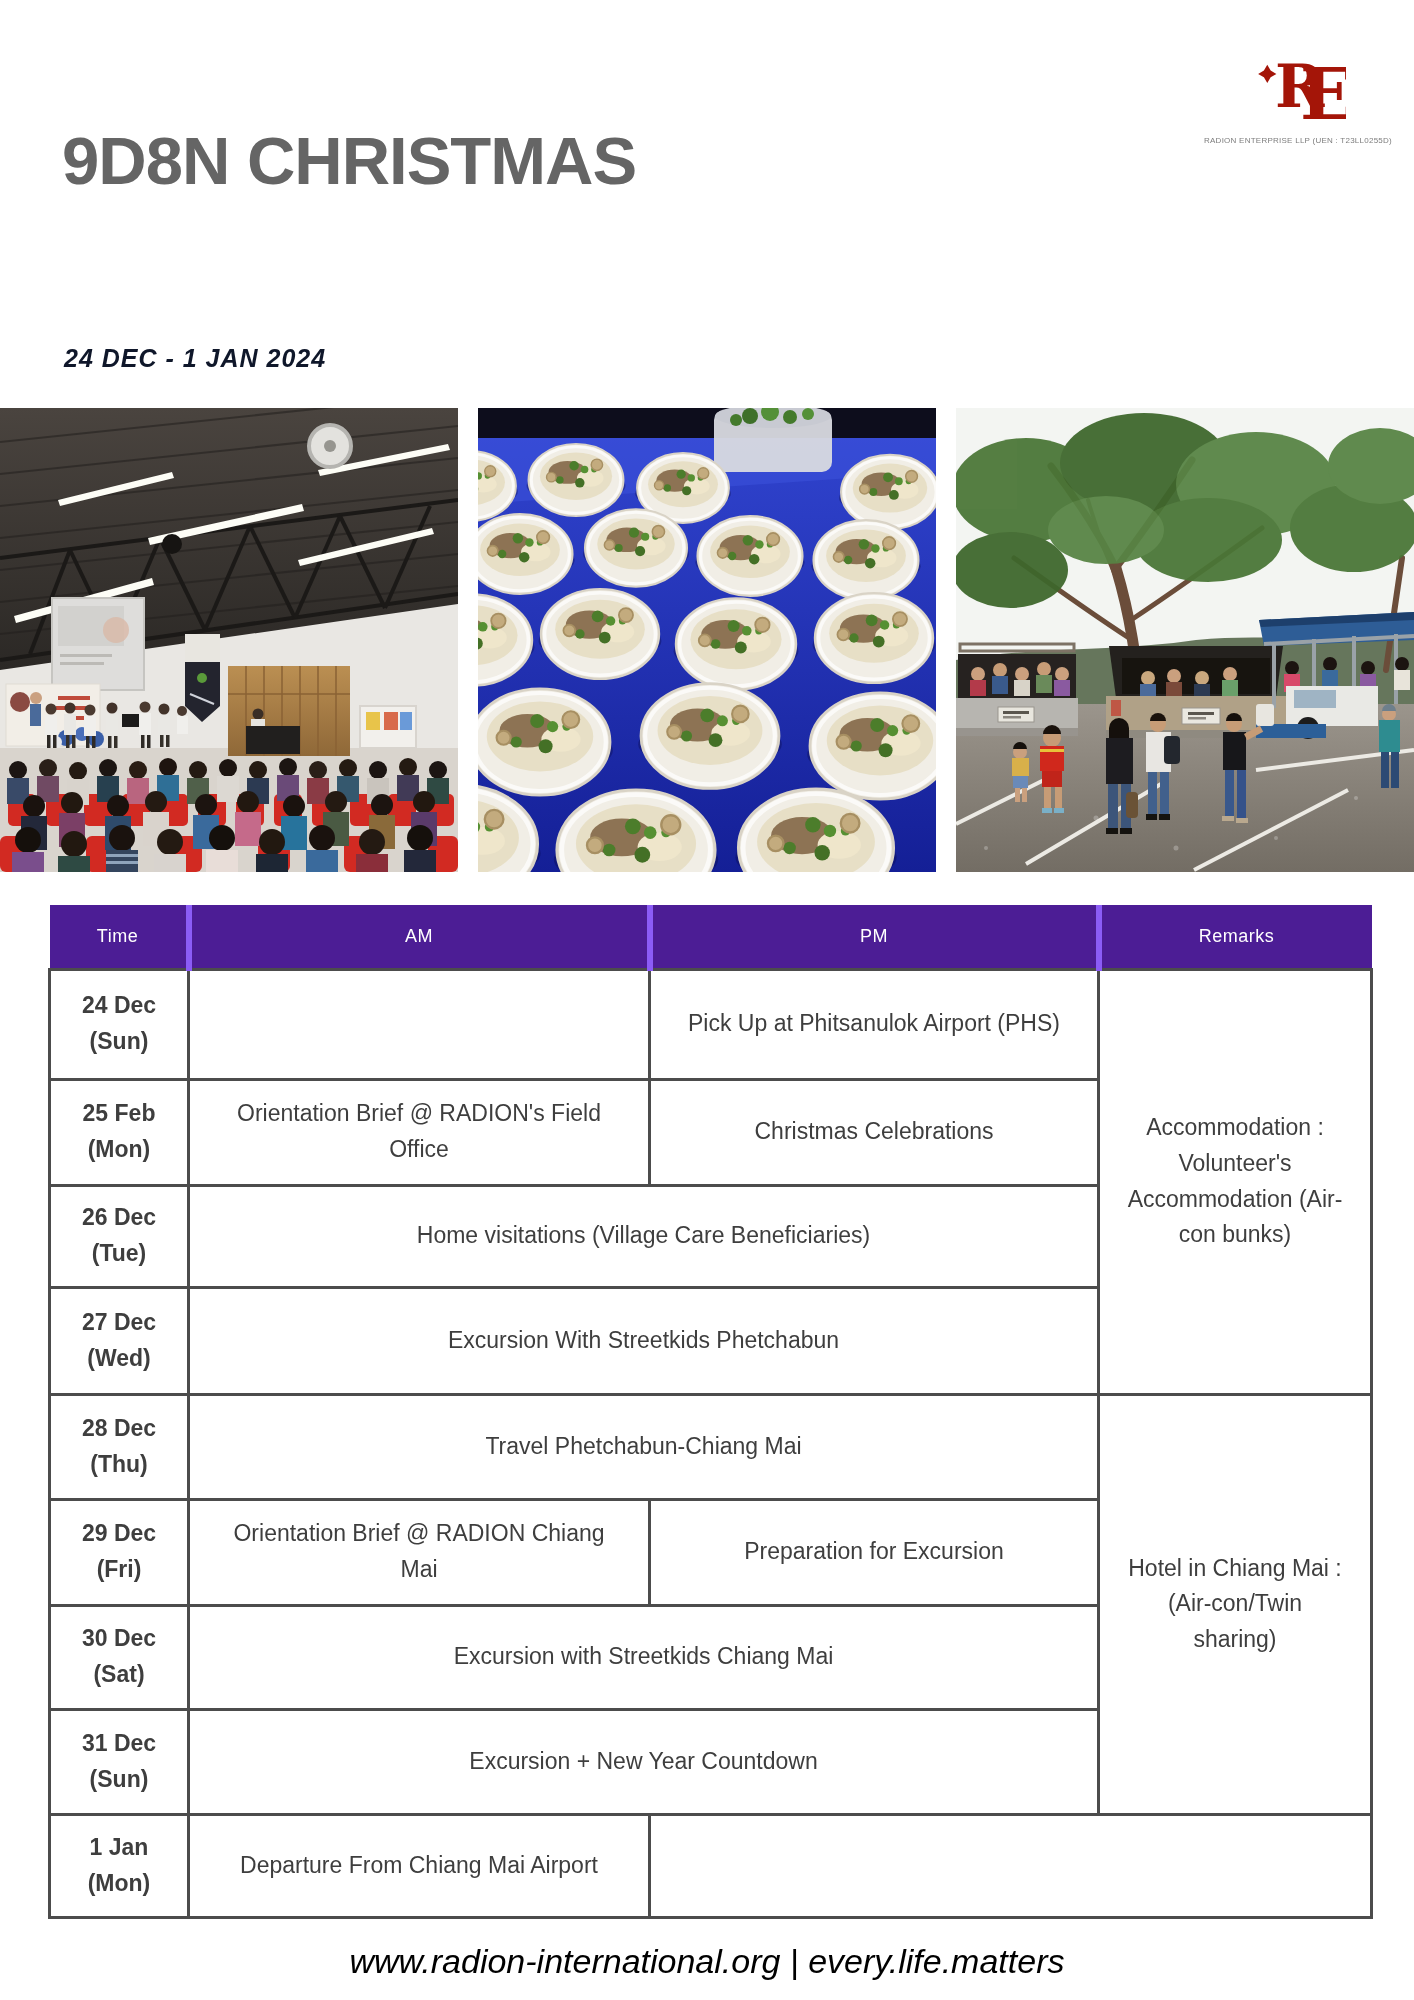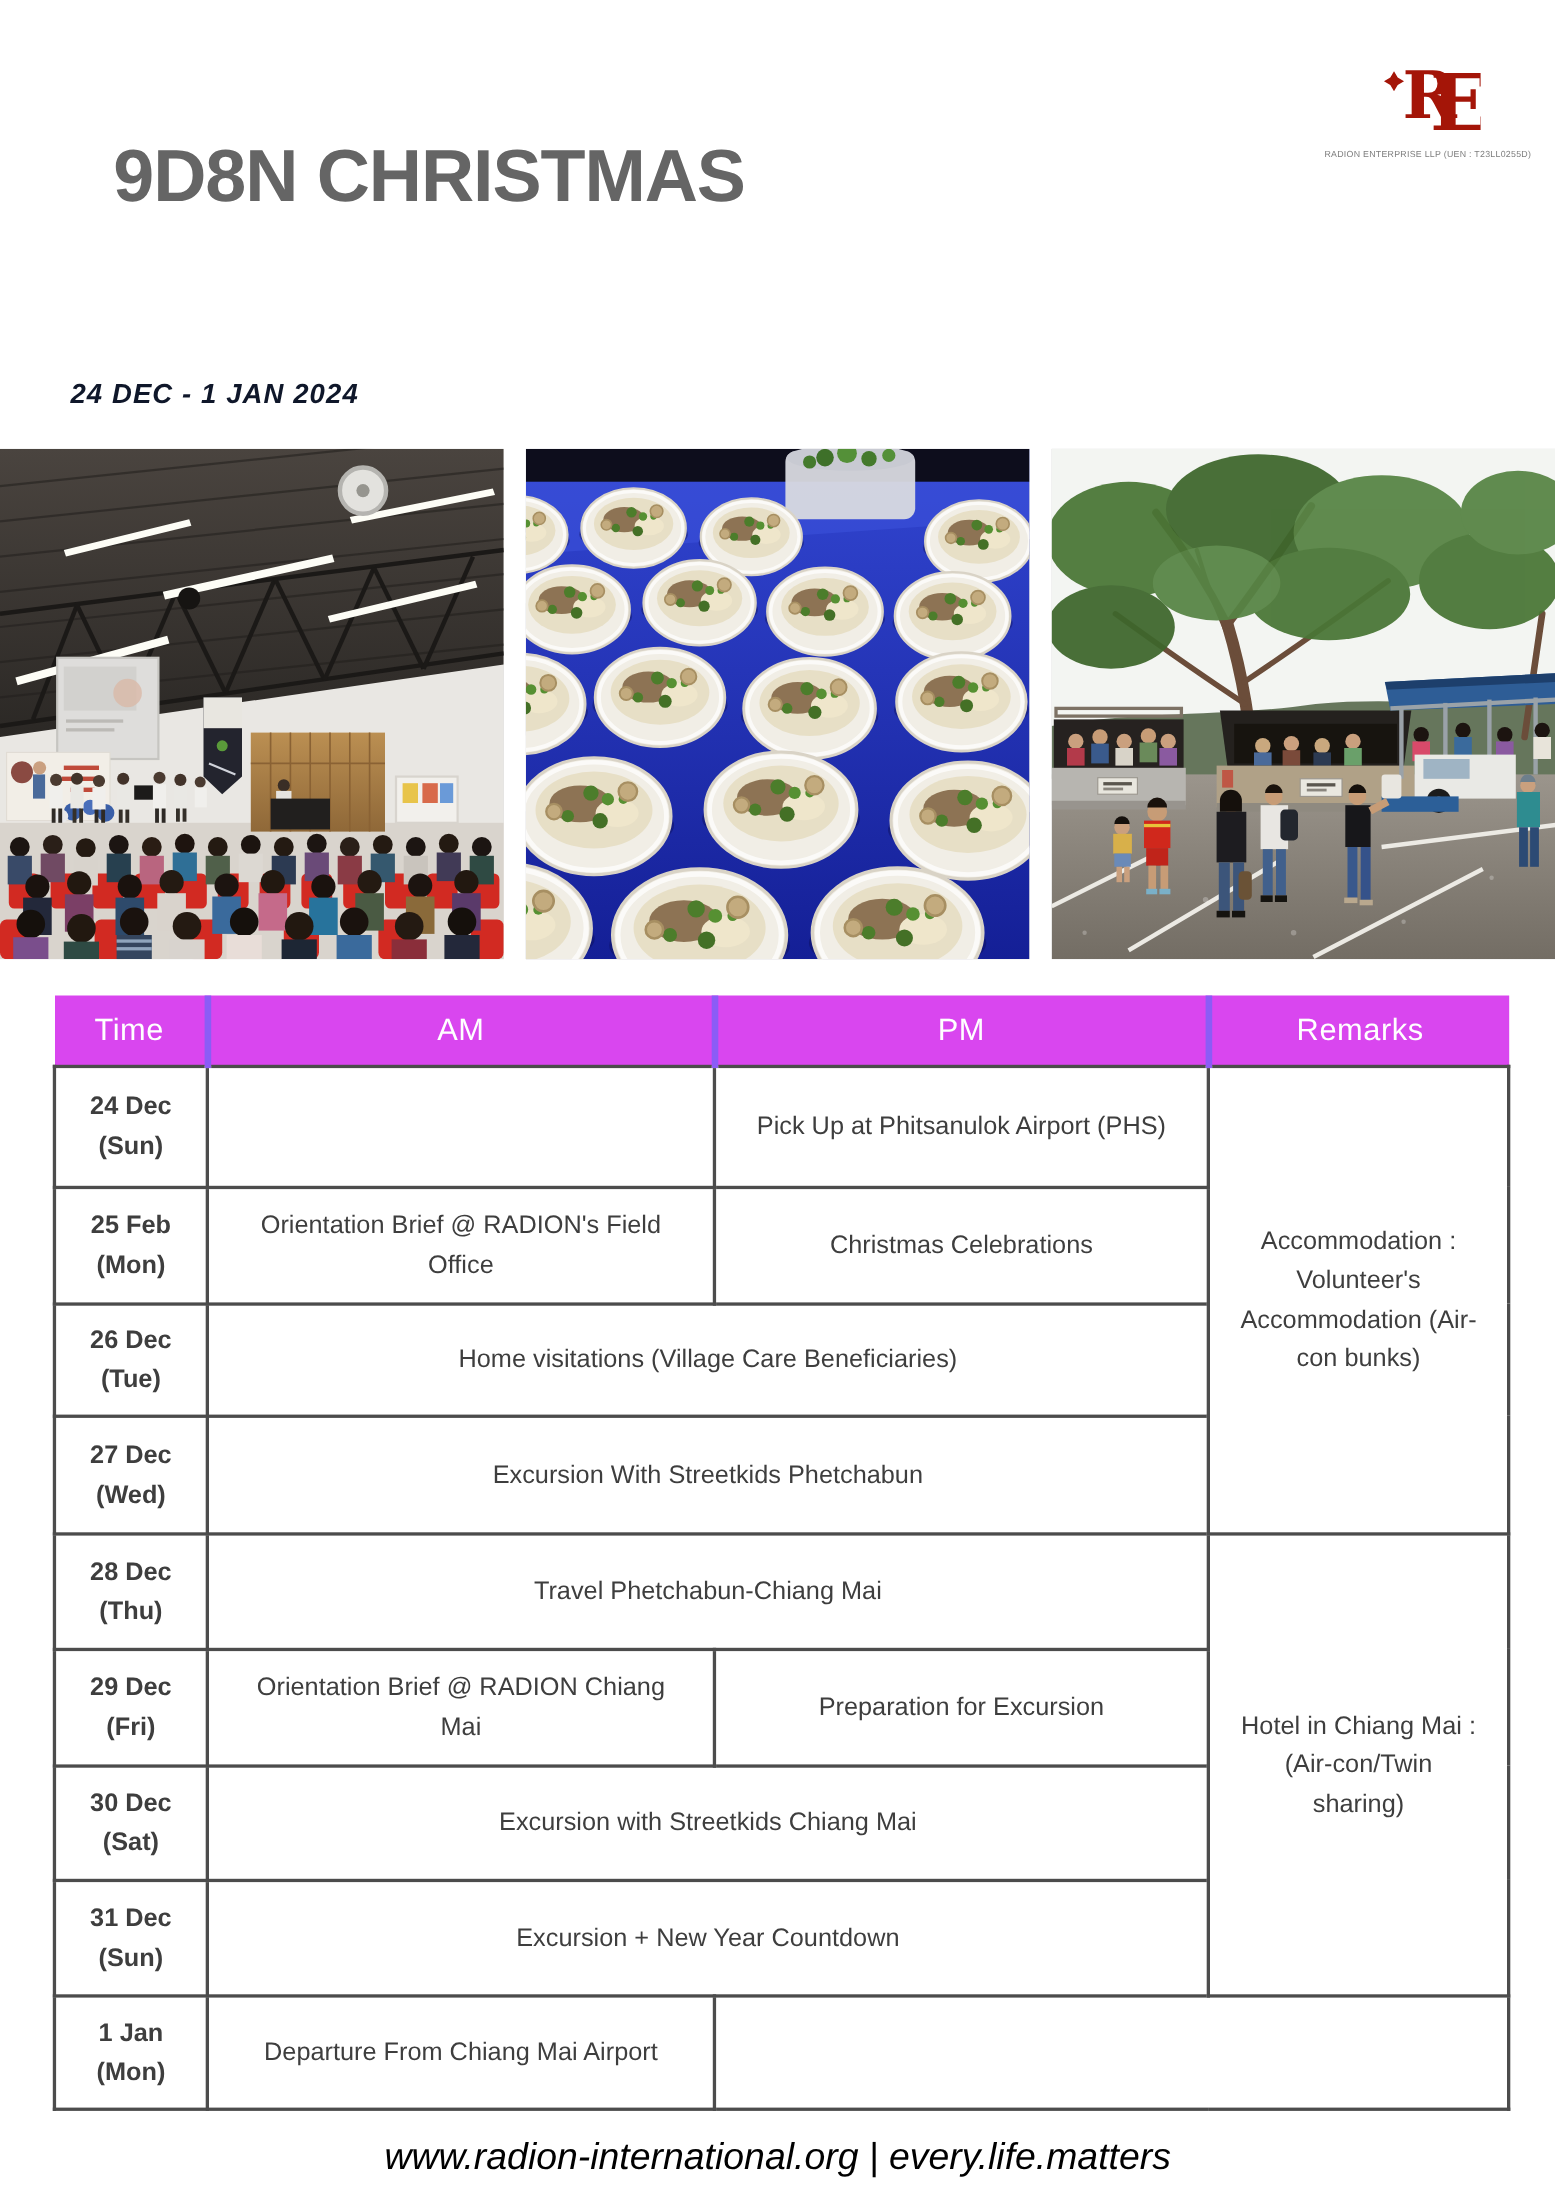--- a/index.html
+++ b/index.html
@@ -6,33 +6,33 @@
   .page{position:relative;width:1414px;height:2000px;background:#ffffff;overflow:hidden;
         font-family:"Liberation Sans",sans-serif;}
 
   
   .logo{position:absolute;top:36px;right:16px;width:200px;text-align:center;}
   .logo svg{display:block;margin:0 auto;}
   .logo-orgline{margin-top:4px;font-size:8px;letter-spacing:.25px;color:#7d7d7d;white-space:nowrap;}
 
   
   .title{position:absolute;left:62px;top:126px;color:#656565;font-weight:800;
-         font-size:67px;line-height:1.05;letter-spacing:-1px;margin-left:41px;}
+         font-size:67px;line-height:1.05;letter-spacing:-1px;}
   .subtitle{position:absolute;left:64px;top:344px;color:#0f172a;font-size:25px;
             font-weight:700;font-style:italic;letter-spacing:1px;}
 
   
   .photos{position:absolute;left:0;top:408px;width:1414px;height:464px;display:flex;gap:20px;}
   .photo{width:458px;height:464px;flex:0 0 auto;overflow:hidden;background:#ddd;}
   .photo svg{display:block;width:458px;height:464px;}
 
   
   table.itinerary{position:absolute;left:48px;top:905px;width:1322px;
                   border-collapse:collapse;table-layout:fixed;}
-  table.itinerary th{background:#d946ef;color:#ffffff;font-weight:400;font-size:28px;
+  table.itinerary th{background:#4c1d95;color:#ffffff;font-weight:400;font-size:18px;
                      letter-spacing:.5px;border:0;}
   table.itinerary th + th{border-left:6px solid #8b5cf6;}
   table.itinerary td{border:3px solid #4c4c4c;color:#3e3e3e;font-size:23px;
                      text-align:center;vertical-align:middle;line-height:1.55;
                      padding:6px 24px;background:#ffffff;}
   td.time-cell{font-size:24px;padding:6px 8px;font-weight:bold;}
   td.remarks-cell{padding:6px 18px;}
 
   
   .footer{position:absolute;left:0;top:1942px;width:1414px;text-align:center;

